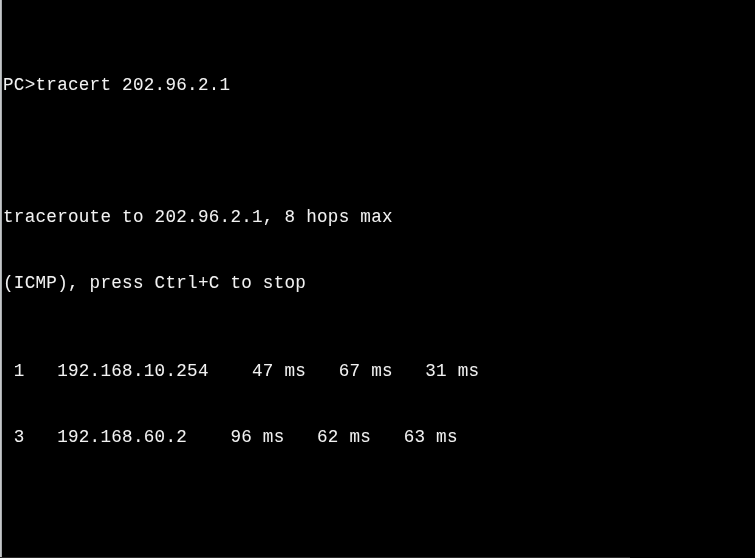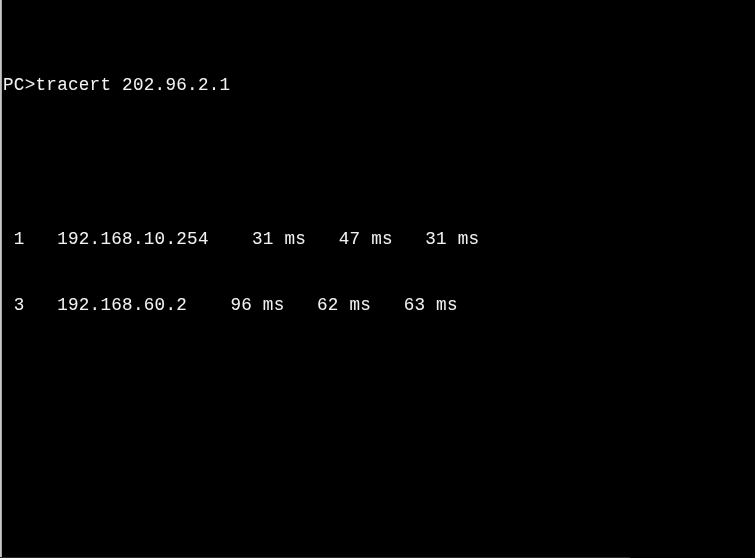--- a/index.html
+++ b/index.html
@@ -66,22 +66,24 @@
 <body>
 
 <div id="terminal">
 
   <div id="left-edge"></div>
 
   <div id="console-output">
 
     <div class="line">PC&gt;tracert 202.96.2.1</div>
     <div class="line blank"></div>
+    <div class="line">traceroute to 202.96.2.1, 8 hops max</div>
+    <div class="line">(ICMP), press Ctrl+C to stop</div>
 
-    <div class="line"> 1   192.168.10.254    31 ms   47 ms   31 ms</div>
+    <div class="line"> 1   192.168.10.254    47 ms   67 ms   31 ms</div>
     <div class="line"> 3   192.168.60.2    96 ms   62 ms   63 ms</div>
     
     
     
     
     
 
     
     
     

